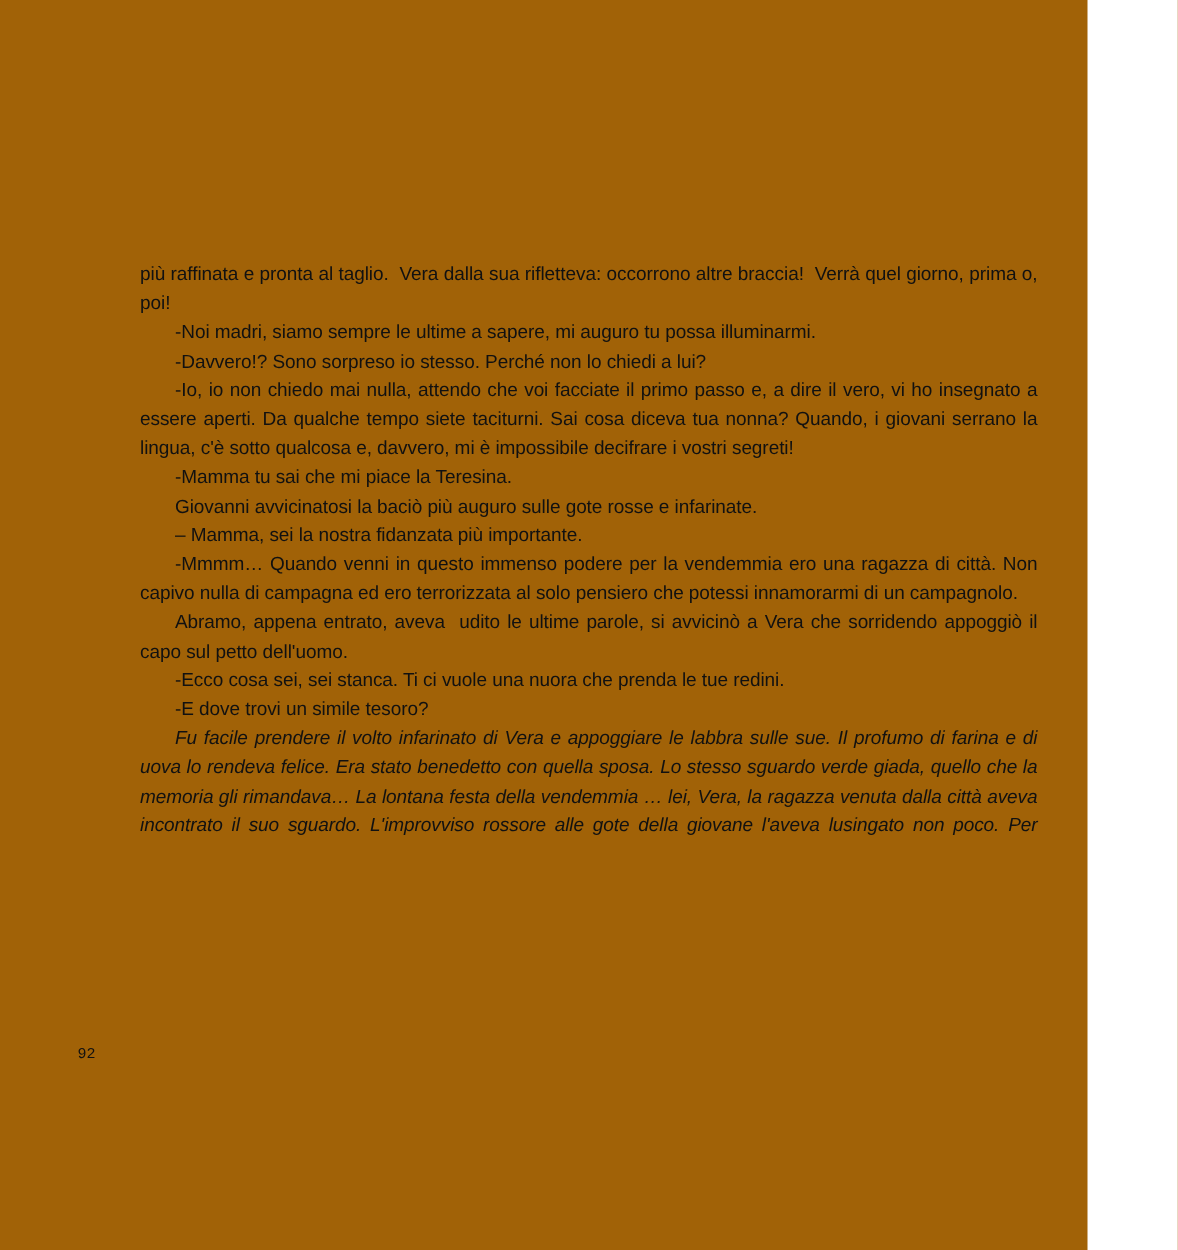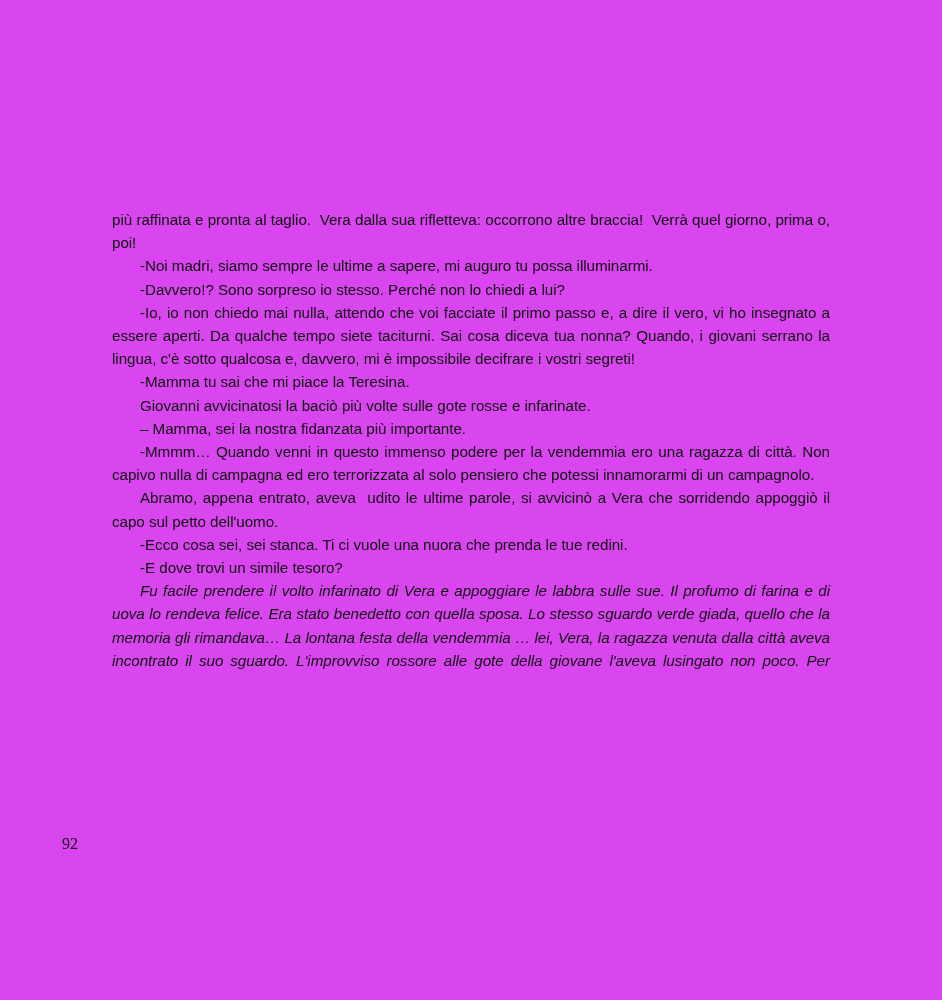--- a/index.html
+++ b/index.html
@@ -9,23 +9,24 @@
   }
   body {
     width: 942px;
     height: 1000px;
     font-family: "Liberation Sans", sans-serif;
     color: #000000;
     overflow: hidden;
   }
   .page {
     position: relative;
-    width: 942px;
+    width: 842px;
     height: 1000px;
-    background: #d946ef;
+    background: #a16207;
+    padding-left: 28px;
   }
   .text-column {
     position: absolute;
     left: 112px;
     top: 208px;
     width: 718px;
     font-size: 15.2px;
     line-height: 23.2px;
     text-align: justify;
     text-justify: inter-word;
@@ -44,38 +45,38 @@
   }
   .para.last-of-page {
     text-align: justify;
     text-align-last: justify;
     font-style: italic;
   }
   .page-number {
     position: absolute;
     left: 62px;
     top: 832px;
-    font-size: 16px;
+    font-size: 12px;
     line-height: 23.2px;
     color: #111111;
-    font-family: Liberation Serif, serif;
+    font-family: Liberation Mono, monospace;
   }
 </style>
 </head>
 <body>
 
 <div class="page">
 
   <div class="text-column">
     <p class="para">più raffinata e pronta al taglio.  Vera dalla sua rifletteva: occorrono altre braccia!  Verrà quel giorno, prima o, poi!</p>
     <p class="para indent">-Noi madri, siamo sempre le ultime a sapere, mi auguro tu possa illuminarmi.</p>
     <p class="para indent">-Davvero!? Sono sorpreso io stesso. Perché non lo chiedi a lui?</p>
     <p class="para indent">-Io, io non chiedo mai nulla, attendo che voi facciate il primo passo e, a dire il vero, vi ho insegnato a essere aperti. Da qualche tempo siete taciturni. Sai cosa diceva tua nonna? Quando, i giovani serrano la lingua, c'è sotto qualcosa e, davvero, mi è impossibile decifrare i vostri segreti!</p>
     <p class="para indent">-Mamma tu sai che mi piace la Teresina.</p>
-    <p class="para indent">Giovanni avvicinatosi la baciò più volte sulle gote rosse e infarinate.</p>
+    <p class="para indent">Giovanni avvicinatosi la baciò più auguro sulle gote rosse e infarinate.</p>
     <p class="para indent">– Mamma, sei la nostra fidanzata più importante.</p>
     <p class="para indent">-Mmmm… Quando venni in questo immenso podere per la vendemmia ero una ragazza di città. Non capivo nulla di campagna ed ero terrorizzata al solo pensiero che potessi innamorarmi di un campagnolo.</p>
     <p class="para indent">Abramo, appena entrato, aveva  udito le ultime parole, si avvicinò a Vera che sorridendo appoggiò il capo sul petto dell'uomo.</p>
     <p class="para indent">-Ecco cosa sei, sei stanca. Ti ci vuole una nuora che prenda le tue redini.</p>
     <p class="para indent">-E dove trovi un simile tesoro?</p>
     <p class="para indent last-of-page">Fu facile prendere il volto infarinato di Vera e appoggiare le labbra sulle sue. Il profumo di farina e di uova lo rendeva felice. Era stato benedetto con quella sposa. Lo stesso sguardo verde giada, quello che la memoria gli rimandava… La lontana festa della vendemmia … lei, Vera, la ragazza venuta dalla città aveva incontrato il suo sguardo. L'improvviso rossore alle gote della giovane l'aveva lusingato non poco. Per</p>
   </div>
 
   <div class="page-number">92</div>
 

